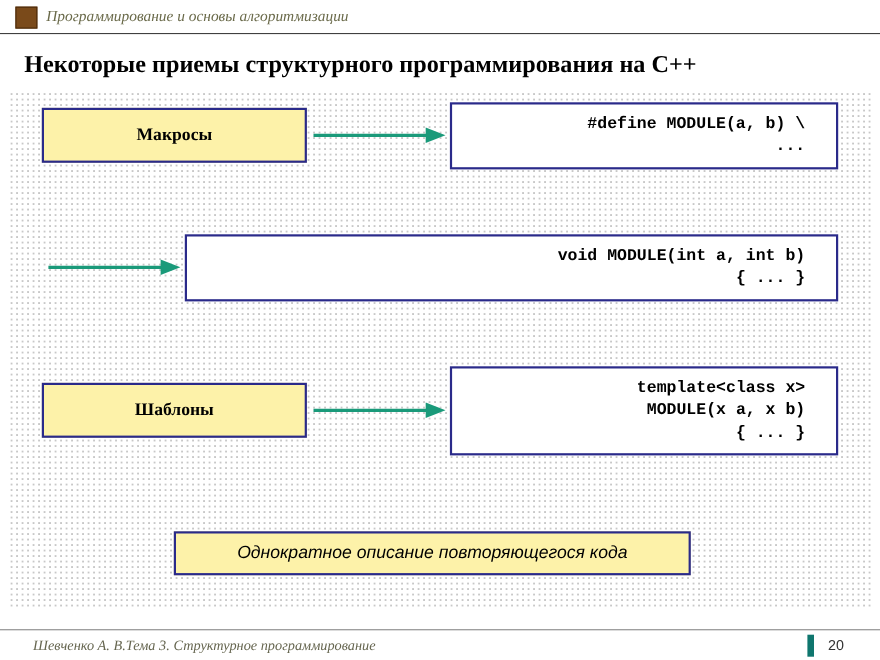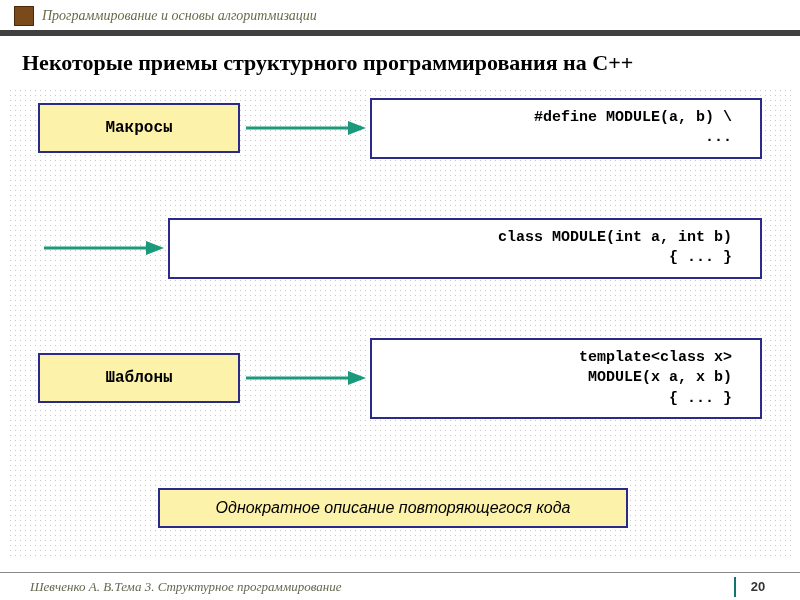--- a/index.html
+++ b/index.html
@@ -9,21 +9,21 @@
     background: #fff;
     position: relative;
     overflow: hidden;
   }
   .header {
     display: flex; align-items: center;
     padding: 6px 14px 4px 14px;
     color: #6a6a4a;
     font-style: italic;
     font-size: 14px;
-    border-bottom: 6px solid #404040;
+    border-bottom: 1px solid #404040;
   }
   .header .logo {
     width: 20px; height: 20px;
     background: #7a4a1a;
     margin-right: 8px;
     border: 1px solid #4a2a0a;
   }
   .title {
     font-family: Georgia, serif;
     font-weight: bold;
@@ -42,25 +42,25 @@
   .row {
     position: absolute;
     left: 30px; right: 30px;
     display: flex;
     align-items: center;
   }
   .row1 { top: 10px; }
   .row2 { top: 130px; }
   .row3 { top: 250px; }
   .label-box {
-    width: 202px; height: 50px;
+    width: 241px; height: 50px;
     background: #fdf2a9;
     border: 2px solid #2a2a8a;
     display: flex; align-items: center; justify-content: center;
-    font-family: Liberation Mono, monospace;
+    font-family: Liberation Serif, serif;
     font-size: 16px; font-weight: bold;
     flex: 0 0 auto;
   }
   .arrow-wrap {
     width: 130px; height: 30px;
     flex: 0 0 auto;
     position: relative;
   }
   .arrow-wrap svg { width: 100%; height: 100%; }
   .code-box {
@@ -96,26 +96,25 @@
     font-style: italic;
     font-size: 13px;
     color: #666650;
     padding: 0 20px;
   }
   .footer .author { flex: 0 0 auto; padding-left: 10px; }
   .footer .topic { flex: 1 1 auto; text-align: left; }
   .footer .pagebox {
     flex: 0 0 auto;
     width: 46px; height: 20px;
-    border-left: 2px solid #0f766e;
+    border-left: 6px solid #0f766e;
     display: flex; align-items: center; justify-content: center;
     font-style: normal;
     color: #333;
     font-family: Arial, sans-serif;
-    font-weight: bold;
   }
 </style>
 </head>
 <body>
 
 <div class="header">
   <div class="logo"></div>
   <span>Программирование и основы алгоритмизации</span>
 </div>
 
@@ -135,21 +134,21 @@
 ...</div>
   </div>
 
   <div class="row row2">
     <div class="arrow-wrap">
       <svg viewBox="0 0 130 30">
           <line x1="6" y1="15" x2="110" y2="15" stroke="#1a9a7a" stroke-width="3"></line>
           <polygon points="108,8 126,15 108,22" fill="#1a9a7a"></polygon>
         </svg>
     </div>
-    <div class="code-box">class MODULE(int a, int b)
+    <div class="code-box">void MODULE(int a, int b)
 { ... }</div>
   </div>
 
   <div class="row row3">
     <div class="label-box">Шаблоны</div>
     <div class="arrow-wrap">
       <svg viewBox="0 0 130 30">
           <line x1="6" y1="15" x2="110" y2="15" stroke="#1a9a7a" stroke-width="3"></line>
           <polygon points="108,8 126,15 108,22" fill="#1a9a7a"></polygon>
         </svg>

